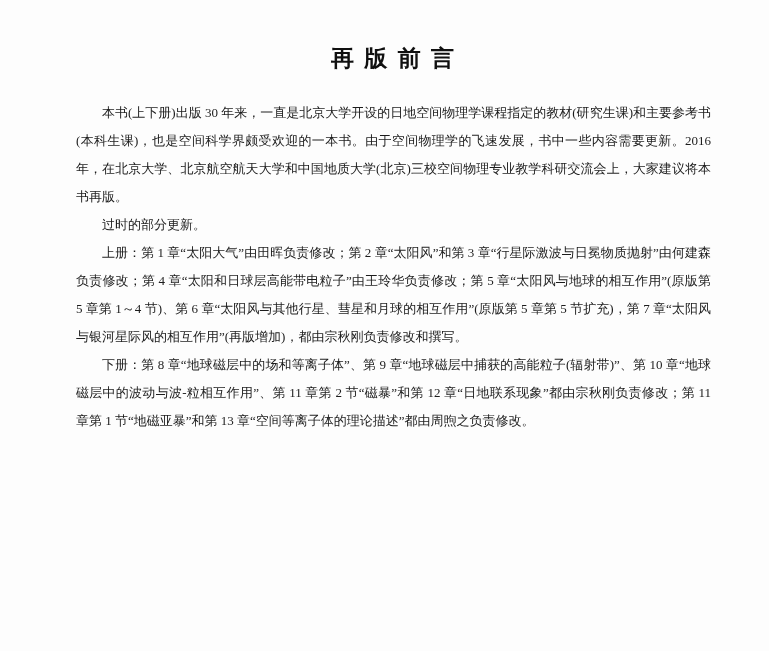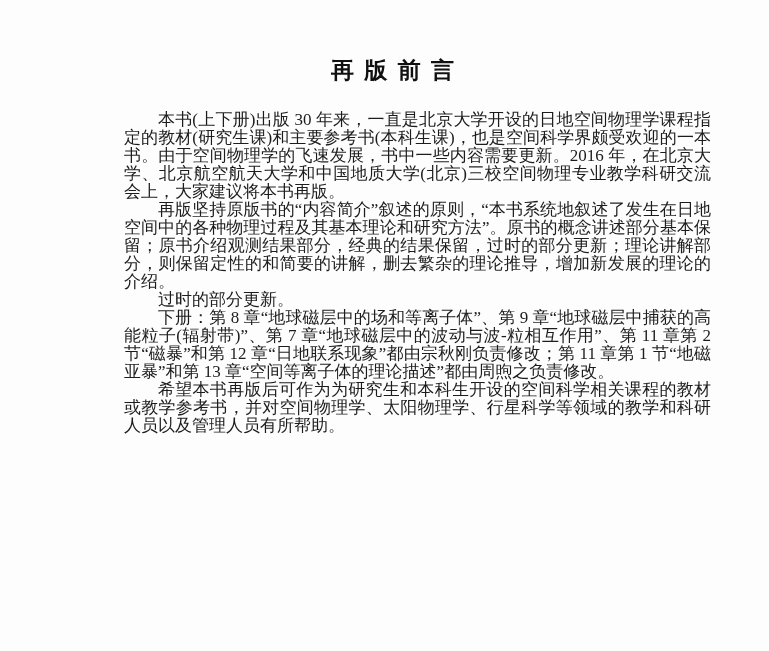--- a/index.html
+++ b/index.html
@@ -9,52 +9,50 @@
   body {
     width: 769px;
     height: 651px;
     background: #fdfdfd;
     overflow: hidden;
   }
   .page {
     box-sizing: border-box;
     width: 769px;
     height: 561px;
-    padding: 56px 58px 0 76px;
+    padding: 44px 58px 0 76px;
     background: #fdfdfd;
   }
   .title {
     margin: 0;
     text-align: center;
     font-family: "Liberation Sans", "DejaVu Sans", sans-serif;
     font-weight: 700;
     font-size: 23px;
     letter-spacing: 2px;
     color: #101010;
     line-height: 28px;
   }
   .body-text {
     margin-top: 27px;
     font-family: "Liberation Serif", "DejaVu Serif", serif;
-    font-size: 17px;
-    line-height: 18px;
+    font-size: 13px;
+    line-height: 28px;
     text-align: justify;
     color: #1c1c1c;
-    margin-left: 48px;
   }
   .para {
     margin: 0;
     text-indent: 2em;
   }
 </style>
 </head>
 <body>
 
 <div class="page">
   <h1 class="title">再 版 前 言</h1>
   <div class="body-text">
     <p class="para">本书(上下册)出版 30 年来，一直是北京大学开设的日地空间物理学课程指定的教材(研究生课)和主要参考书(本科生课)，也是空间科学界颇受欢迎的一本书。由于空间物理学的飞速发展，书中一些内容需要更新。2016 年，在北京大学、北京航空航天大学和中国地质大学(北京)三校空间物理专业教学科研交流会上，大家建议将本书再版。</p>
-    <p class="para">再版坚持原版书的“内容简介”叙述的原则，“本书系统地叙述了发生在日地空间中的各种物理过程及其基本理论和研究方法”。原书的概念讲述部分基本保留；原书介绍观测结果部分，经典的结果保留，过时的部分更新；理论讲解部分，则保留定性的和简要的讲解，删去繁杂的理论推导，增加新发展的理论的介绍。</p>
     <p class="para">过时的部分更新。</p>
-    <p class="para">下册：第 8 章“地球磁层中的场和等离子体”、第 9 章“地球磁层中捕获的高能粒子(辐射带)”、第 7 章“地球磁层中的波动与波-粒相互作用”、第 11 章第 2 节“磁暴”和第 12 章“日地联系现象”都由宗秋刚负责修改；第 11 章第 1 节“地磁亚暴”和第 13 章“空间等离子体的理论描述”都由周煦之负责修改。</p>
-    <p class="para">希望本书再版后可作为为研究生和本科生开设的空间科学相关课程的教材或教学参考书，并对空间物理学、太阳物理学、行星科学等领域的教学和科研人员以及管理人员有所帮助。</p>
+    <p class="para">上册：第 1 章“太阳大气”由田晖负责修改；第 2 章“太阳风”和第 3 章“行星际激波与日冕物质抛射”由何建森负责修改；第 4 章“太阳和日球层高能带电粒子”由王玲华负责修改；第 5 章“太阳风与地球的相互作用”(原版第 5 章第 1～4 节)、第 6 章“太阳风与其他行星、彗星和月球的相互作用”(原版第 5 章第 5 节扩充)，第 7 章“太阳风与银河星际风的相互作用”(再版增加)，都由宗秋刚负责修改和撰写。</p>
+    <p class="para">下册：第 8 章“地球磁层中的场和等离子体”、第 9 章“地球磁层中捕获的高能粒子(辐射带)”、第 10 章“地球磁层中的波动与波-粒相互作用”、第 11 章第 2 节“磁暴”和第 12 章“日地联系现象”都由宗秋刚负责修改；第 11 章第 1 节“地磁亚暴”和第 13 章“空间等离子体的理论描述”都由周煦之负责修改。</p>
   </div>
 </div>
 
 </body></html>

